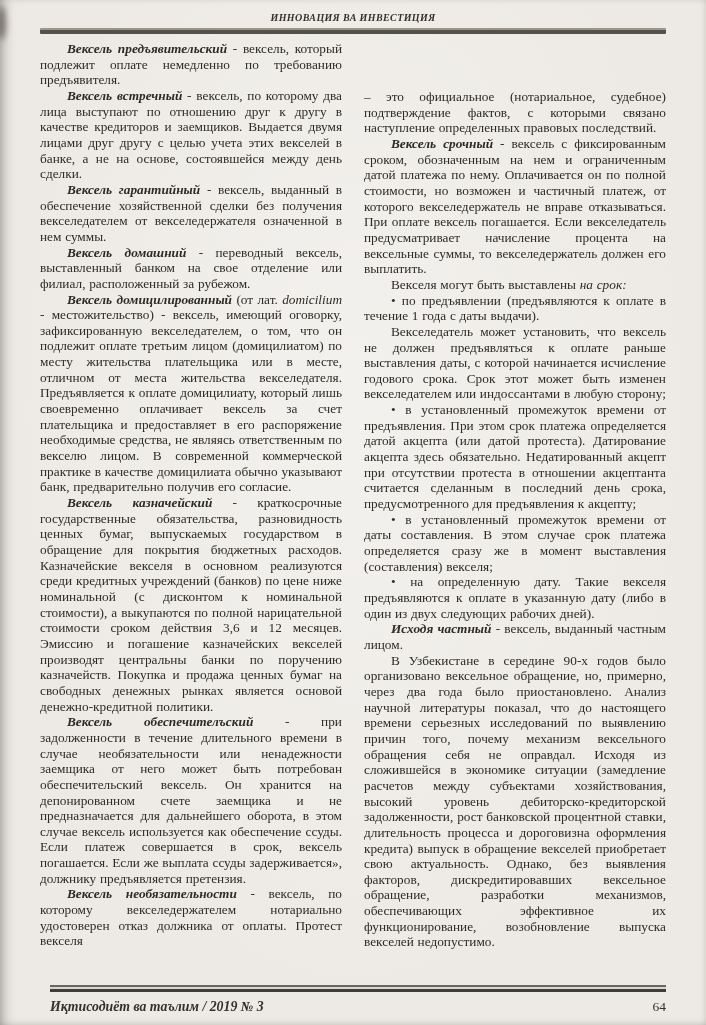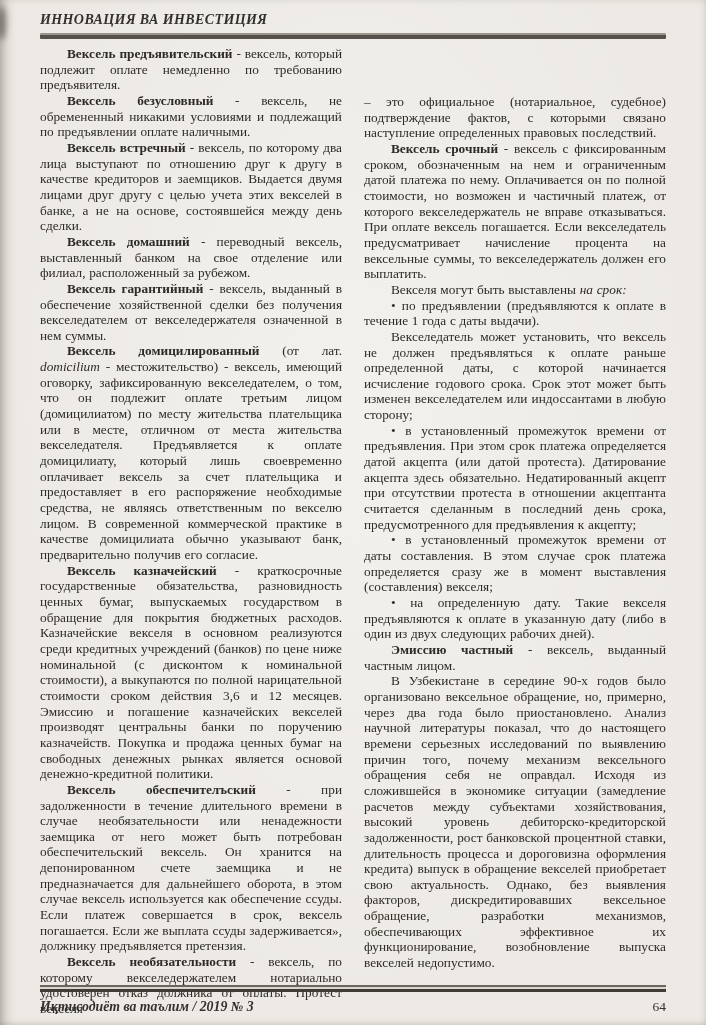--- a/index.html
+++ b/index.html
@@ -26,22 +26,23 @@
     color:var(--ink);
   }
   .edge-smudge{
     position:absolute;left:-3px;top:6px;width:9px;height:34px;
     background:rgba(60,54,48,0.55);filter:blur(3px);border-radius:50%;
   }
   .content{
     position:absolute;left:40px;right:40px;top:10px;
   }
   .header-title{
+    text-align:center;
     font-weight:bold;font-style:italic;
-    font-size:14px;letter-spacing:0.4px;
+    font-size:10px;letter-spacing:0.4px;
     color:#34312c;
     margin:2px 0 5px 0;
   }
   .rule-header{
     height:6px;
     background:linear-gradient(to bottom,#9b968b 0 2px,#55514a 2px 6px);
     border-radius:1px;
   }
   .columns{
     display:flex;
@@ -54,25 +55,25 @@
     font-size:13.3px;
     line-height:15.65px;
     color:var(--ink);
   }
   .col p{
     margin:0;
     text-indent:27px;
     word-spacing:0.4px;
   }
   .col p.no-indent{text-indent:0;margin-top:48px;}
-  .seg-bi{font-weight:bold;}
+  .seg-bi{font-weight:bold;font-style:italic;}
   .seg-i{font-style:italic;}
   .seg-n{}
   .footer{
-    position:absolute;left:40px;right:40px;bottom:10px;
+    position:absolute;left:50px;right:40px;bottom:10px;
   }
   .rule-footer{
     height:7px;
     background:linear-gradient(to bottom,#6a665e 0 2px,#d9d6cf 2px 4px,#403d38 4px 7px);
   }
   .footer-row{
     display:flex;justify-content:space-between;align-items:baseline;
     margin-top:7px;
   }
   .footer-journal{
@@ -89,39 +90,38 @@
   <div class="edge-smudge"></div>
 
   <div class="content">
     <div class="header-title">ИННОВАЦИЯ ВА ИНВЕСТИЦИЯ</div>
 
     <div class="rule-header"></div>
 
     <div class="columns">
       <div class="col" id="col-left">
           <p><span class="seg-bi">Вексель предъявительский</span><span class="seg-n"> - вексель, который подлежит оплате немедленно по требованию предъявителя.</span></p>
-          <p><span class="seg-bi">Вексель безусловный</span><span class="seg-n"> - вексель, не обремененный никакими условиями и подлежащий по предъявлении оплате наличными.</span></p>
           <p><span class="seg-bi">Вексель встречный</span><span class="seg-n"> - вексель, по которому два лица выступают по отношению друг к другу в качестве кредиторов и заемщиков. Выдается двумя лицами друг другу с целью учета этих векселей в банке, а не на основе, состоявшейся между день сделки.</span></p>
+          <p><span class="seg-bi">Вексель гарантийный</span><span class="seg-n"> - вексель, выданный в обеспечение хозяйственной сделки без получения векселедателем от векселедержателя означенной в нем суммы.</span></p>
           <p><span class="seg-bi">Вексель домашний</span><span class="seg-n"> - переводный вексель, выставленный банком на свое отделение или филиал, расположенный за рубежом.</span></p>
-          <p><span class="seg-bi">Вексель гарантийный</span><span class="seg-n"> - вексель, выданный в обеспечение хозяйственной сделки без получения векселедателем от векселедержателя означенной в нем суммы.</span></p>
           <p><span class="seg-bi">Вексель домицилированный</span><span class="seg-n"> (от лат. </span><span class="seg-i">domicilium</span><span class="seg-n"> - местожительство) - вексель, имеющий оговорку, зафиксированную векселедателем, о том, что он подлежит оплате третьим лицом (домицилиатом) по месту жительства плательщика или в месте, отличном от места жительства векселедателя. Предъявляется к оплате домицилиату, который лишь своевременно оплачивает вексель за счет плательщика и предоставляет в его распоряжение необходимые средства, не являясь ответственным по векселю лицом. В современной коммерческой практике в качестве домицилиата обычно указывают банк, предварительно получив его согласие.</span></p>
           <p><span class="seg-bi">Вексель казначейский</span><span class="seg-n"> - краткосрочные государственные обязательства, разновидность ценных бумаг, выпускаемых государством в обращение для покрытия бюджетных расходов. Казначейские векселя в основном реализуются среди кредитных учреждений (банков) по цене ниже номинальной (с дисконтом к номинальной стоимости), а выкупаются по полной нарицательной стоимости сроком действия 3,6 и 12 месяцев. Эмиссию и погашение казначейских векселей производят центральны банки по поручению казначейств. Покупка и продажа ценных бумаг на свободных денежных рынках является основой денежно-кредитной политики.</span></p>
           <p><span class="seg-bi">Вексель обеспечителъский</span><span class="seg-n"> - при задолженности в течение длительного времени в случае необязательности или ненадежности заемщика от него может быть потребован обеспечительский вексель. Он хранится на депонированном счете заемщика и не предназначается для дальнейшего оборота, в этом случае вексель используется как обеспечение ссуды. Если платеж совершается в срок, вексель погашается. Если же выплата ссуды задерживается», должнику предъявляется претензия.</span></p>
           <p><span class="seg-bi">Вексель необязательности</span><span class="seg-n"> - вексель, по которому векселедержателем нотариально удостоверен отказ должника от оплаты. Протест векселя</span></p>
         </div>
       <div class="col" id="col-right">
           <p class="no-indent"><span class="seg-n">– это официальное (нотариальное, судебное) подтверждение фактов, с которыми связано наступление определенных правовых последствий.</span></p>
           <p><span class="seg-bi">Вексель срочный</span><span class="seg-n"> - вексель с фиксированным сроком, обозначенным на нем и ограниченным датой платежа по нему. Оплачивается он по полной стоимости, но возможен и частичный платеж, от которого векселедержатель не вправе отказываться. При оплате вексель погашается. Если векселедатель предусматривает начисление процента на вексельные суммы, то векселедержатель должен его выплатить.</span></p>
           <p><span class="seg-n">Векселя могут быть выставлены </span><span class="seg-i">на срок:</span></p>
           <p><span class="seg-n">• по предъявлении (предъявляются к оплате в течение 1 года с даты выдачи).</span></p>
-          <p><span class="seg-n">Векселедатель может установить, что вексель не должен предъявляться к оплате раньше определенной даты, с которой начинается исчисление годового срока. Срок этот может быть изменен векселедателем или индоссантами в любую сторону;</span></p>
+          <p><span class="seg-n">Векселедатель может установить, что вексель не должен предъявляться к оплате раньше выставления даты, с которой начинается исчисление годового срока. Срок этот может быть изменен векселедателем или индоссантами в любую сторону;</span></p>
           <p><span class="seg-n">• в установленный промежуток времени от предъявления. При этом срок платежа определяется датой акцепта (или датой протеста). Датирование акцепта здесь обязательно. Недатированный акцепт при отсутствии протеста в отношении акцептанта считается сделанным в последний день срока, предусмотренного для предъявления к акцепту;</span></p>
           <p><span class="seg-n">• в установленный промежуток времени от даты составления. В этом случае срок платежа определяется сразу же в момент выставления (составления) векселя;</span></p>
           <p><span class="seg-n">• на определенную дату. Такие векселя предъявляются к оплате в указанную дату (либо в один из двух следующих рабочих дней).</span></p>
-          <p><span class="seg-bi">Эмиссию частный</span><span class="seg-n"> - вексель, выданный частным лицом.</span></p>
+          <p><span class="seg-bi">Исходя частный</span><span class="seg-n"> - вексель, выданный частным лицом.</span></p>
           <p><span class="seg-n">В Узбекистане в середине 90-х годов было организовано вексельное обращение, но, примерно, через два года было приостановлено. Анализ научной литературы показал, что до настоящего времени серьезных исследований по выявлению причин того, почему механизм вексельного обращения себя не оправдал. Исходя из сложившейся в экономике ситуации (замедление расчетов между субъектами хозяйствования, высокий уровень дебиторско-кредиторской задолженности, рост банковской процентной ставки, длительность процесса и дороговизна оформления кредита) выпуск в обращение векселей приобретает свою актуальность. Однако, без выявления факторов, дискредитировавших вексельное обращение, разработки механизмов, обеспечивающих эффективное их функционирование, возобновление выпуска векселей недопустимо.</span></p>
         </div>
     </div>
   </div>
 
   <div class="footer">
     <div class="rule-footer"></div>
     <div class="footer-row">
       <span class="footer-journal">Иқтисодиёт ва таълим / 2019 № 3</span>
       <span class="footer-page">64</span>

